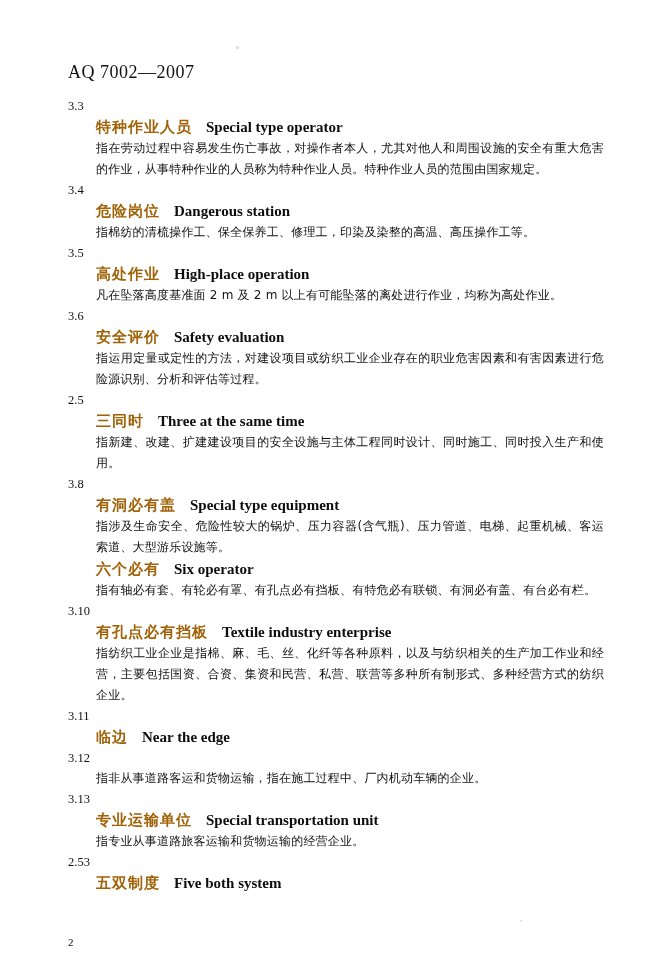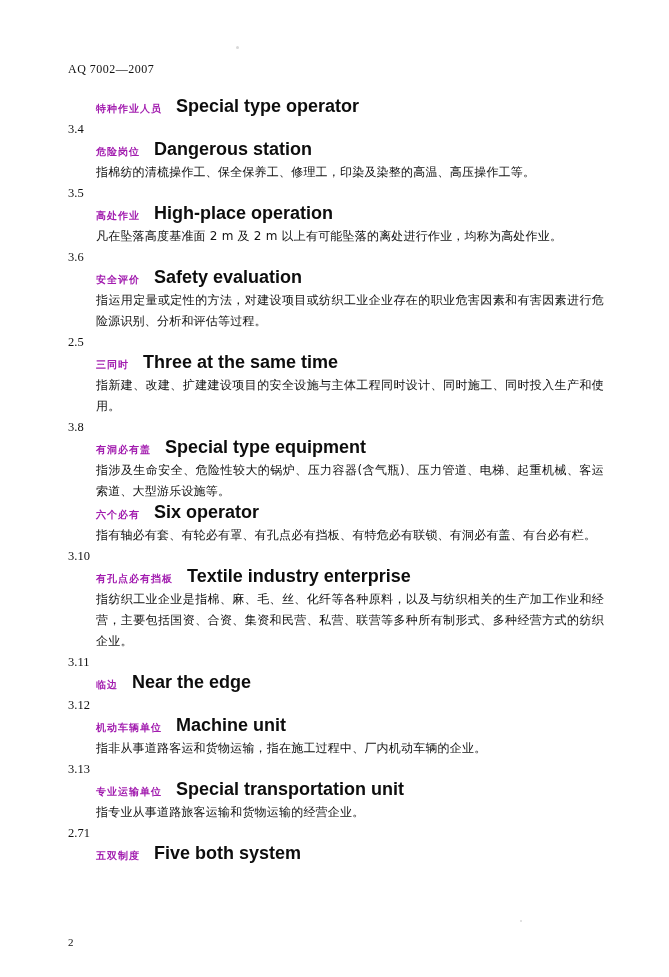--- a/index.html
+++ b/index.html
@@ -20,21 +20,21 @@
     width: 669px;
     height: 977px;
     box-sizing: border-box;
     padding: 0;
   }
   .header {
     position: absolute;
     top: 62px;
     left: 68px;
     font-family: "Liberation Serif", "DejaVu Serif", serif;
-    font-size: 12px;
+    font-size: 18px;
     letter-spacing: 0.5px;
     color: #111;
   }
   .content {
     position: absolute;
     top: 96px;
     left: 68px;
     width: 536px;
   }
   .entry {
@@ -45,29 +45,29 @@
     font-size: 12.5px;
     line-height: 20px;
     color: #111;
   }
   .term {
     margin-left: 28px;
     line-height: 21px;
     white-space: nowrap;
   }
   .term .cn {
-    font-family: Liberation Serif, serif;
-    font-size: 10px;
+    font-family: Liberation Sans, sans-serif;
+    font-size: 15px;
     font-weight: bold;
     letter-spacing: 1px;
-    color: #a21caf;
+    color: #a16207;
   }
   .term .en {
-    font-family: Liberation Sans, sans-serif;
-    font-size: 18px;
+    font-family: Liberation Serif, serif;
+    font-size: 15px;
     font-weight: bold;
     margin-left: 14px;
     color: #0d0d0d;
   }
   .body {
     margin-left: 28px;
     font-family: "DejaVu Sans", sans-serif;
     font-size: 12px;
     line-height: 21px;
     text-align: justify;
@@ -95,23 +95,25 @@
 <div class="page">
 
   <div class="speck" style="left:236px; top:46px; width:3px; height:3px;"></div>
   <div class="speck" style="left:520px; top:920px; width:2px; height:2px;"></div>
 
   <div class="header">AQ 7002—2007</div>
 
   <div class="content">
 
     <div class="entry">
+      <div class="num">3.3</div>
       <div class="term">
         <span class="cn">特种作业人员</span><span class="en">Special type operator</span>
       </div>
+      <div class="body">指在劳动过程中容易发生伤亡事故，对操作者本人，尤其对他人和周围设施的安全有重大危害的作业，从事特种作业的人员称为特种作业人员。特种作业人员的范围由国家规定。</div>
     </div>
 
     <div class="entry">
       <div class="num">3.4</div>
       <div class="term">
         <span class="cn">危险岗位</span><span class="en">Dangerous station</span>
       </div>
       <div class="body">指棉纺的清梳操作工、保全保养工、修理工，印染及染整的高温、高压操作工等。</div>
     </div>
 
@@ -164,36 +166,33 @@
 
     <div class="entry">
       <div class="num">3.11</div>
       <div class="term">
         <span class="cn">临边</span><span class="en">Near the edge</span>
       </div>
     </div>
 
     <div class="entry">
       <div class="num">3.12</div>
-      <div class="term">
-        <span class="cn">机动车辆单位</span><span class="en">Machine unit</span>
-      </div>
       <div class="body">指非从事道路客运和货物运输，指在施工过程中、厂内机动车辆的企业。</div>
     </div>
 
     <div class="entry">
       <div class="num">3.13</div>
       <div class="term">
         <span class="cn">专业运输单位</span><span class="en">Special transportation unit</span>
       </div>
       <div class="body">指专业从事道路旅客运输和货物运输的经营企业。</div>
     </div>
 
     <div class="entry">
-      <div class="num">2.71</div>
+      <div class="num">2.53</div>
       <div class="term">
         <span class="cn">五双制度</span><span class="en">Five both system</span>
       </div>
 
     </div>
 
   </div>
 
   <div class="pagenum">2</div>
 

